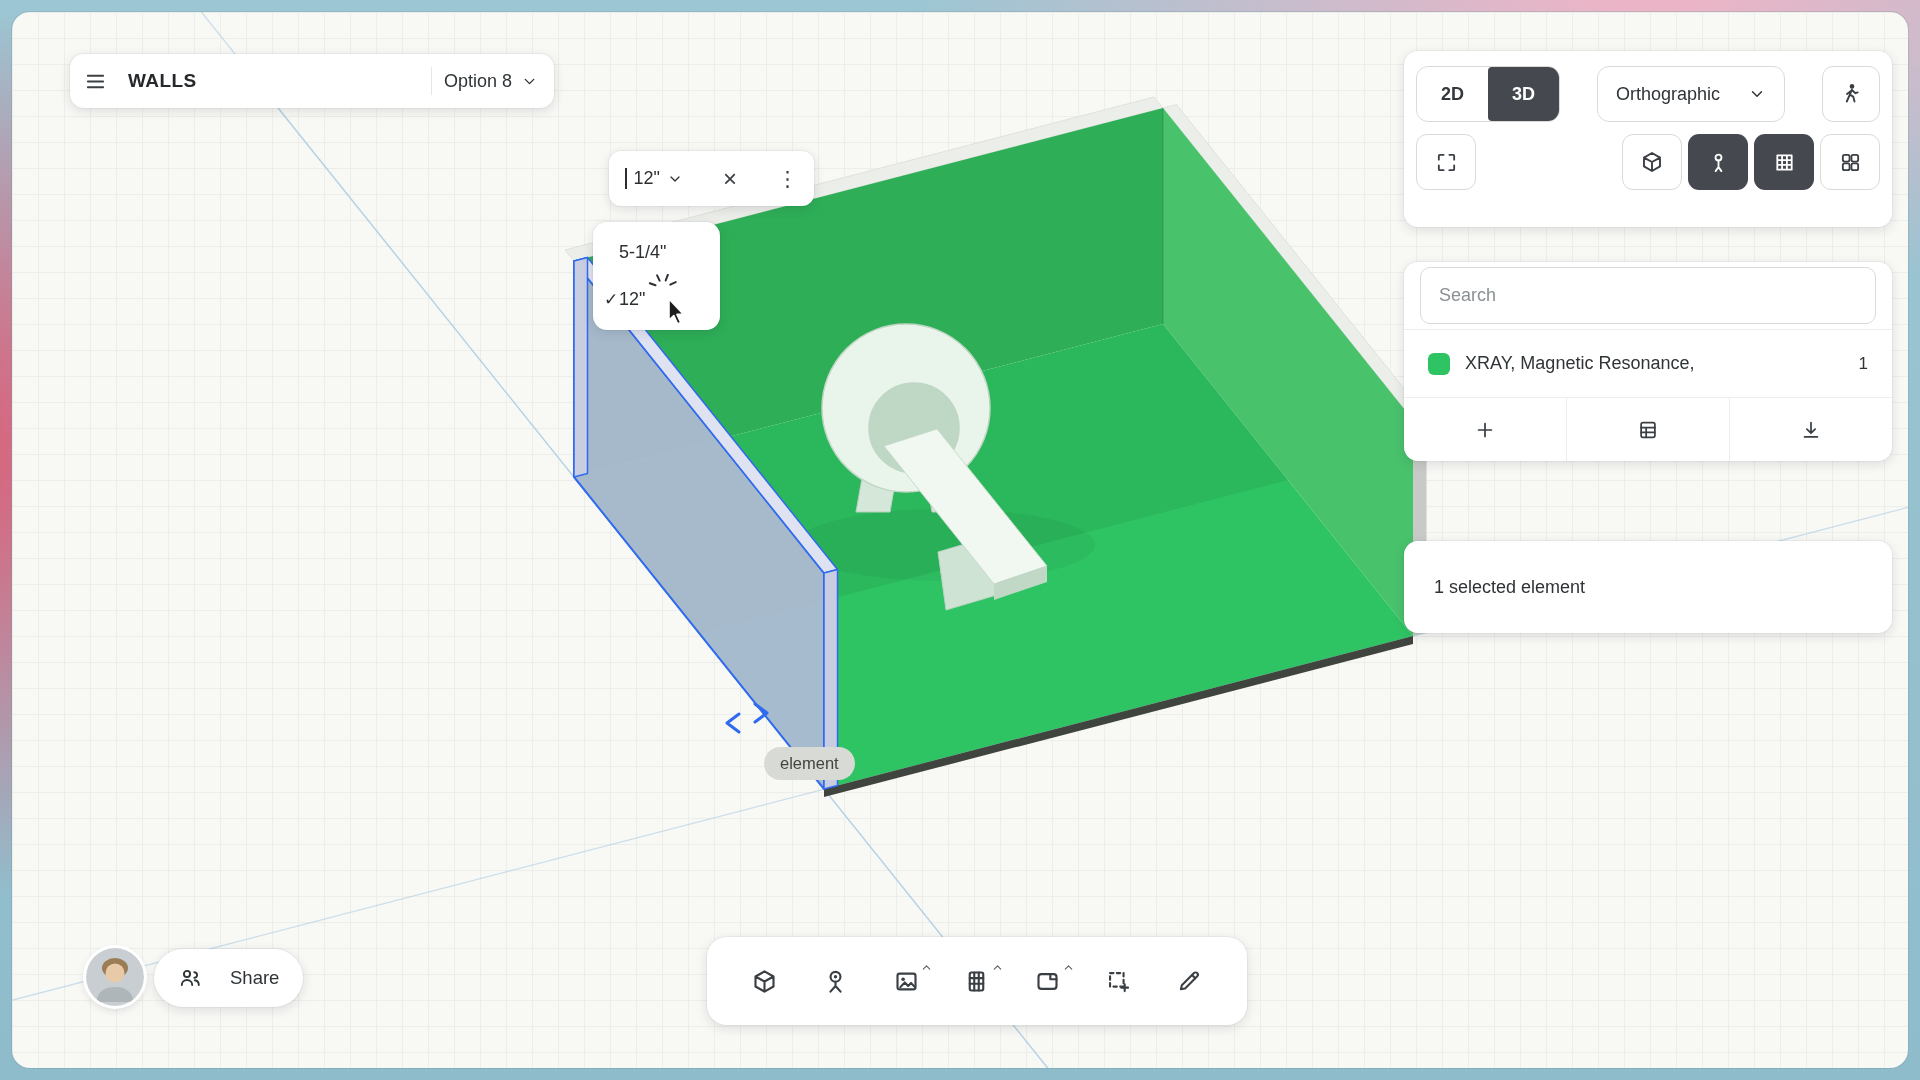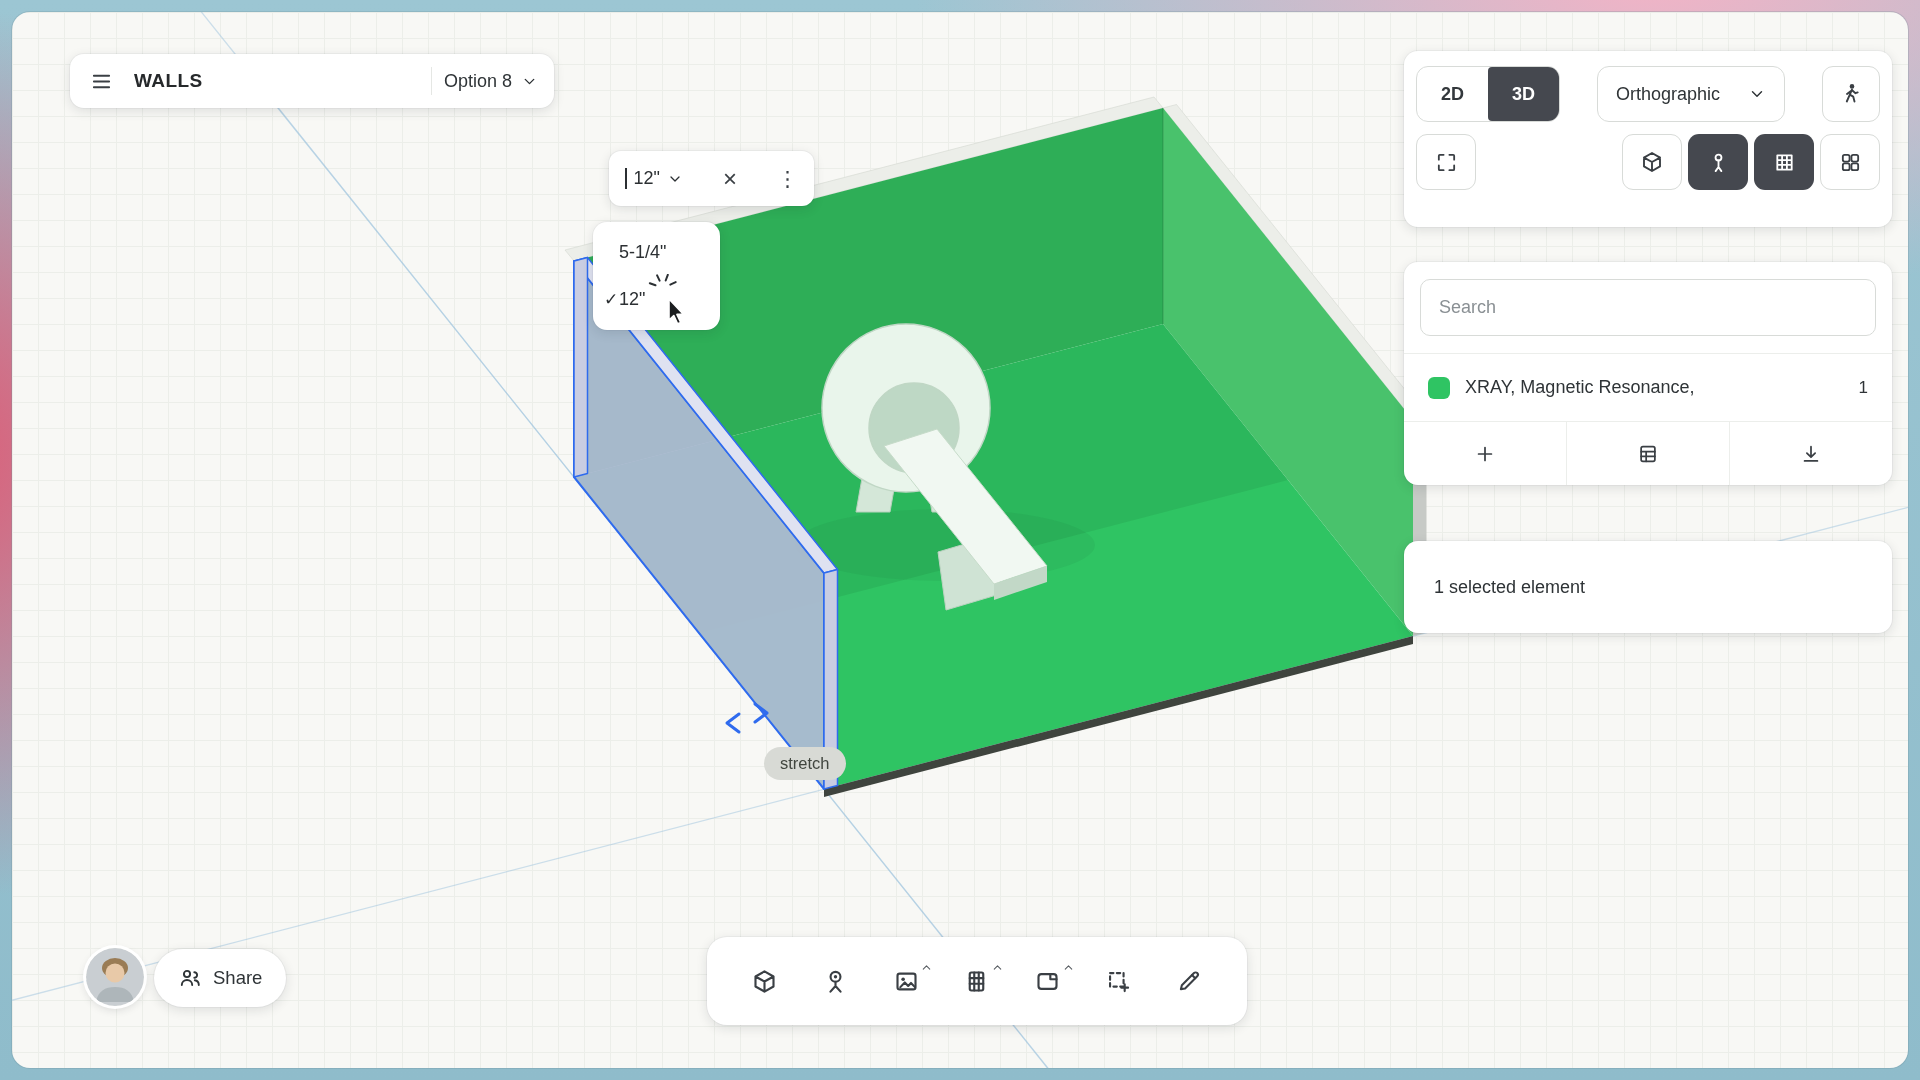--- a/index.html
+++ b/index.html
@@ -53,21 +53,21 @@
   .ic { fill:none; stroke:currentColor; stroke-width:1.9;
     stroke-linecap:round; stroke-linejoin:round; display:block; }
   .ic .fill { fill:currentColor; stroke:none; }
   .icon-btn { display:flex; align-items:center; justify-content:center;
     border-radius:11px; color:#3a3f44; background:#fff; }
   .icon-btn.bordered { border:1.5px solid #d8dbd8; }
   .icon-btn.dark { background:var(--dark-btn,#45484f); color:#fff; }
 
   
   .topbar { left:58px; top:42px; width:484px; height:54px;
-    display:flex; align-items:center; padding:0 16px 0 10px; gap:12px; }
+    display:flex; align-items:center; padding:0 16px 0 4px; gap:12px; }
   .topbar .title { font-size:19px; font-weight:700; letter-spacing:.4px; color:#26292b; }
   .vdiv { width:1px; height:28px; background:#e5e7e4; }
   .flex1 { flex:1; }
   .opt-btn { display:flex; align-items:center; gap:9px; font-size:18px; color:#2f3437; }
 
   
   .viewbar { left:1392px; top:39px; width:488px; height:176px; padding:10px 12px; }
   .vrow { display:flex; align-items:center; height:56px; }
   .vrow.r1 { margin-top:5px; justify-content:space-between; }
   .vrow.r2 { margin-top:12px; justify-content:space-between; }
@@ -76,21 +76,21 @@
     font-size:18px; font-weight:600; color:#33383c; }
   .seg-btn.active { background:var(--dark-btn,#45484f); color:#fff; border-radius:4px; }
   .proj-btn { height:56px; border:1.5px solid #d8dbd8; border-radius:12px;
     display:flex; align-items:center; gap:28px; padding:0 18px; font-size:18px; }
   .sq { width:58px; height:56px; }
   .vgroup { display:flex; gap:6px; }
   .vgroup .icon-btn { width:60px; height:56px; }
 
   
   .panel { left:1392px; top:250px; width:488px; border-radius:14px; overflow:hidden; }
-  .search-wrap { padding:17px 16px; }
+  .search-wrap { padding:5px 16px; }
   .search-input { width:100%; height:57px; border:1.5px solid #d8dbd8; border-radius:10px;
     font-size:18px; padding:0 18px; color:#2f3437; outline:none; background:#fff;
     font-family:"Liberation Sans", sans-serif; }
   .search-input::placeholder { color:#8a9094; }
   .list-row { display:flex; align-items:center; height:68px; padding:0 24px; gap:15px;
     border-top:1px solid #eceeeb; font-size:18px; }
   .swatch { width:22px; height:22px; border-radius:6px; background:var(--floor-green,#2fc463); }
   .count { margin-left:auto; font-size:17px; }
   .btn-row { display:flex; height:64px; border-top:1px solid #eceeeb; }
   .btn-cell { flex:1; display:flex; align-items:center; justify-content:center; color:#3a3f44; }
@@ -120,21 +120,21 @@
     display:flex; align-items:center; justify-content:space-around; padding:0 22px; }
   .tool-btn { position:relative; width:46px; height:46px; display:flex;
     align-items:center; justify-content:center; color:#3a3f44; }
   .chev-badge { position:absolute; top:3px; right:-4px; color:#565b60; }
 
   
   .avatar { position:absolute; left:74px; top:936px; width:58px; height:58px;
     border-radius:50%; overflow:hidden; box-shadow:0 0 0 3px #fff, 0 3px 10px rgba(25,35,45,.18);
     z-index:5; }
   .share-btn { left:142px; top:937px; height:58px; border-radius:29px;
-    display:flex; align-items:center; gap:11px; padding:0 24px;
+    display:flex; align-items:center; gap:28px; padding:0 24px;
     font-size:18.5px; font-weight:500; color:#2f3437; }
 
   .cursor-layer { position:absolute; left:630px; top:262px; width:90px; height:90px;
     z-index:40; pointer-events:none; }
 </style>
 </head>
 <body>
 
 <div class="app-window">
 
@@ -175,21 +175,21 @@
       <polygon class="sel-end" points="824,573 837.5,569.5 837.5,785.5 824,789"></polygon>
       <polygon class="sel-end" points="574,261 587.5,257.5 587.5,473.5 574,477"></polygon>
     </g>
 
     <g>
       <polyline class="stretch-chev" points="739,714 727,723 739,732"></polyline>
       <polyline class="stretch-chev" points="755,704 767,713 755,722"></polyline>
     </g>
   </svg>
 
-  <div class="stretch-pill">stretch</div>
+  <div class="stretch-pill">element</div>
 
   <div class="card topbar">
     <div class="icon-btn" style="width:42px;height:42px">
       <svg class="ic" width="23" height="23" viewBox="0 0 24 24">
         <path d="M4 6h16M4 12h16M4 18h16"></path>
         </svg>
     </div>
     <span class="title">WALLS</span>
     <span class="flex1"></span>
     <span class="vdiv"></span>

